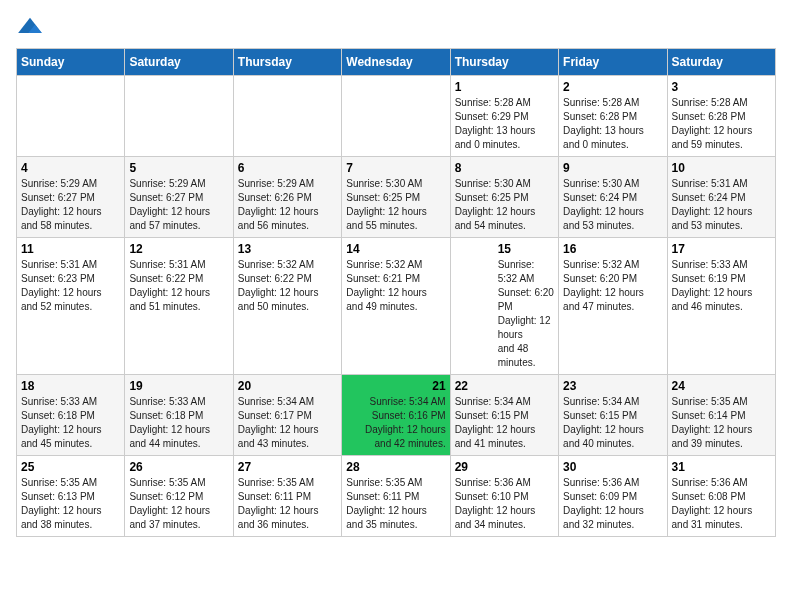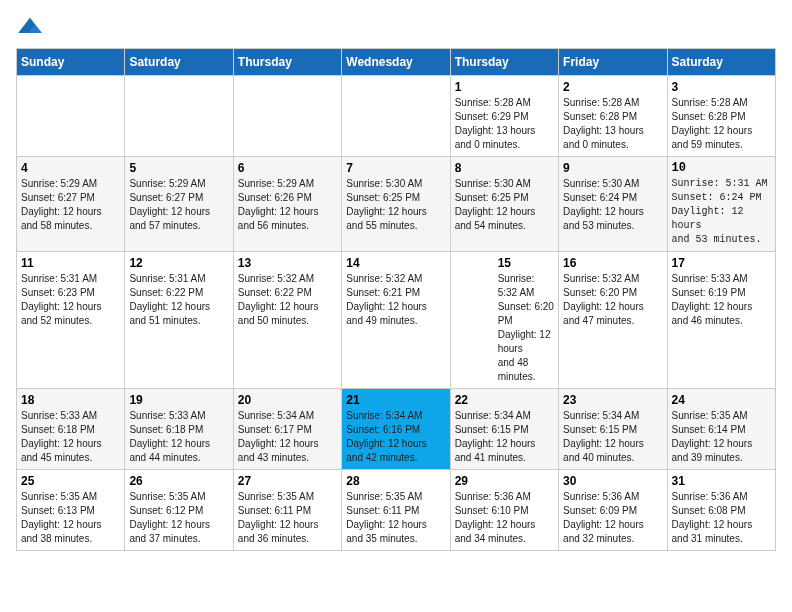--- a/index.html
+++ b/index.html
@@ -175,21 +175,21 @@
 Daylight: 12 hours
 and 54 minutes.</div>
         </td>
         <td style="background: rgb(245, 245, 245);">
           <span class="day-number">9</span>
           <div class="day-info" style="white-space: pre-line;">Sunrise: 5:30 AM
 Sunset: 6:24 PM
 Daylight: 12 hours
 and 53 minutes.</div>
         </td>
-        <td style="background: rgb(245, 245, 245); font-family: Liberation Mono, monospace;">
+        <td style="background: rgb(245, 245, 245);">
           <span class="day-number">10</span>
           <div class="day-info" style="white-space: pre-line;">Sunrise: 5:31 AM
 Sunset: 6:24 PM
 Daylight: 12 hours
 and 53 minutes.</div>
         </td>
       </tr>
       <tr>
         <td style="background: rgb(255, 255, 255);">
           <span class="day-number">11</span>
@@ -256,21 +256,21 @@
 Daylight: 12 hours
 and 44 minutes.</div>
         </td>
         <td style="background: rgb(245, 245, 245);">
           <span class="day-number">20</span>
           <div class="day-info" style="white-space: pre-line;">Sunrise: 5:34 AM
 Sunset: 6:17 PM
 Daylight: 12 hours
 and 43 minutes.</div>
         </td>
-        <td style="background: #0ea5e9;">
+        <td style="background: #22c55e; text-align: right;">
           <span class="day-number">21</span>
           <div class="day-info" style="white-space: pre-line;">Sunrise: 5:34 AM
 Sunset: 6:16 PM
 Daylight: 12 hours
 and 42 minutes.</div>
         </td>
         <td style="background: rgb(245, 245, 245);">
           <span class="day-number">22</span>
           <div class="day-info" style="white-space: pre-line;">Sunrise: 5:34 AM
 Sunset: 6:15 PM

